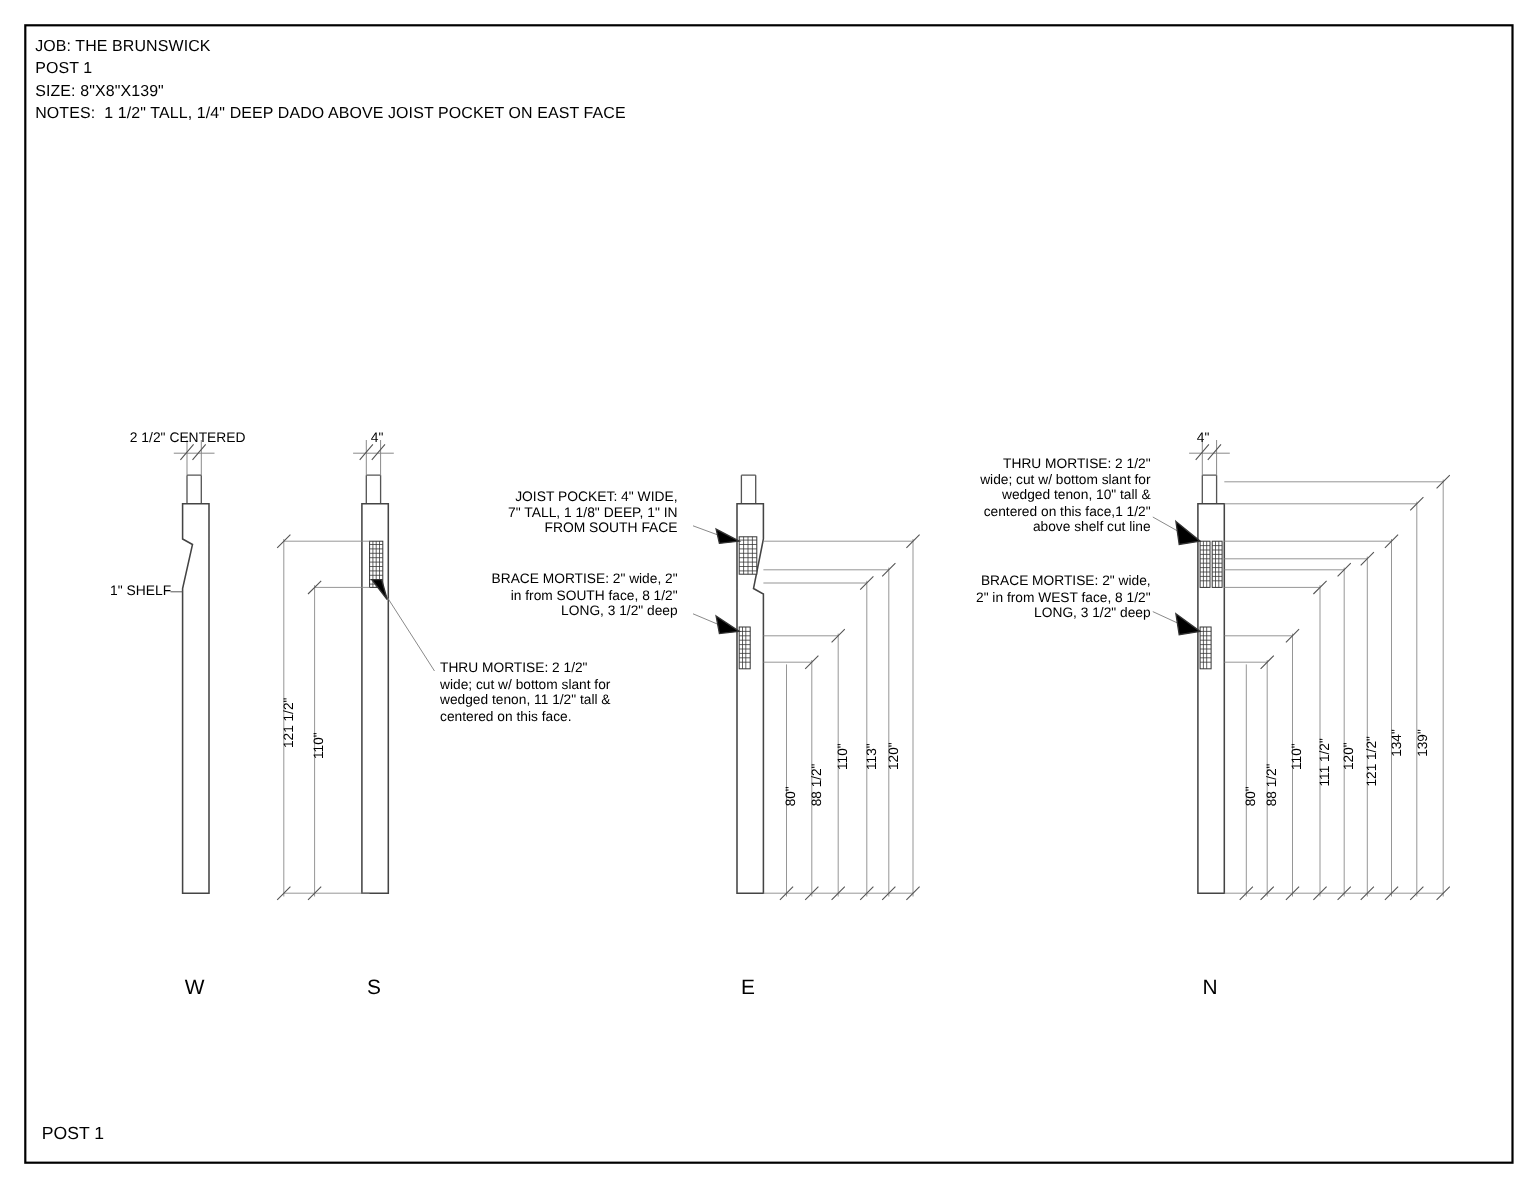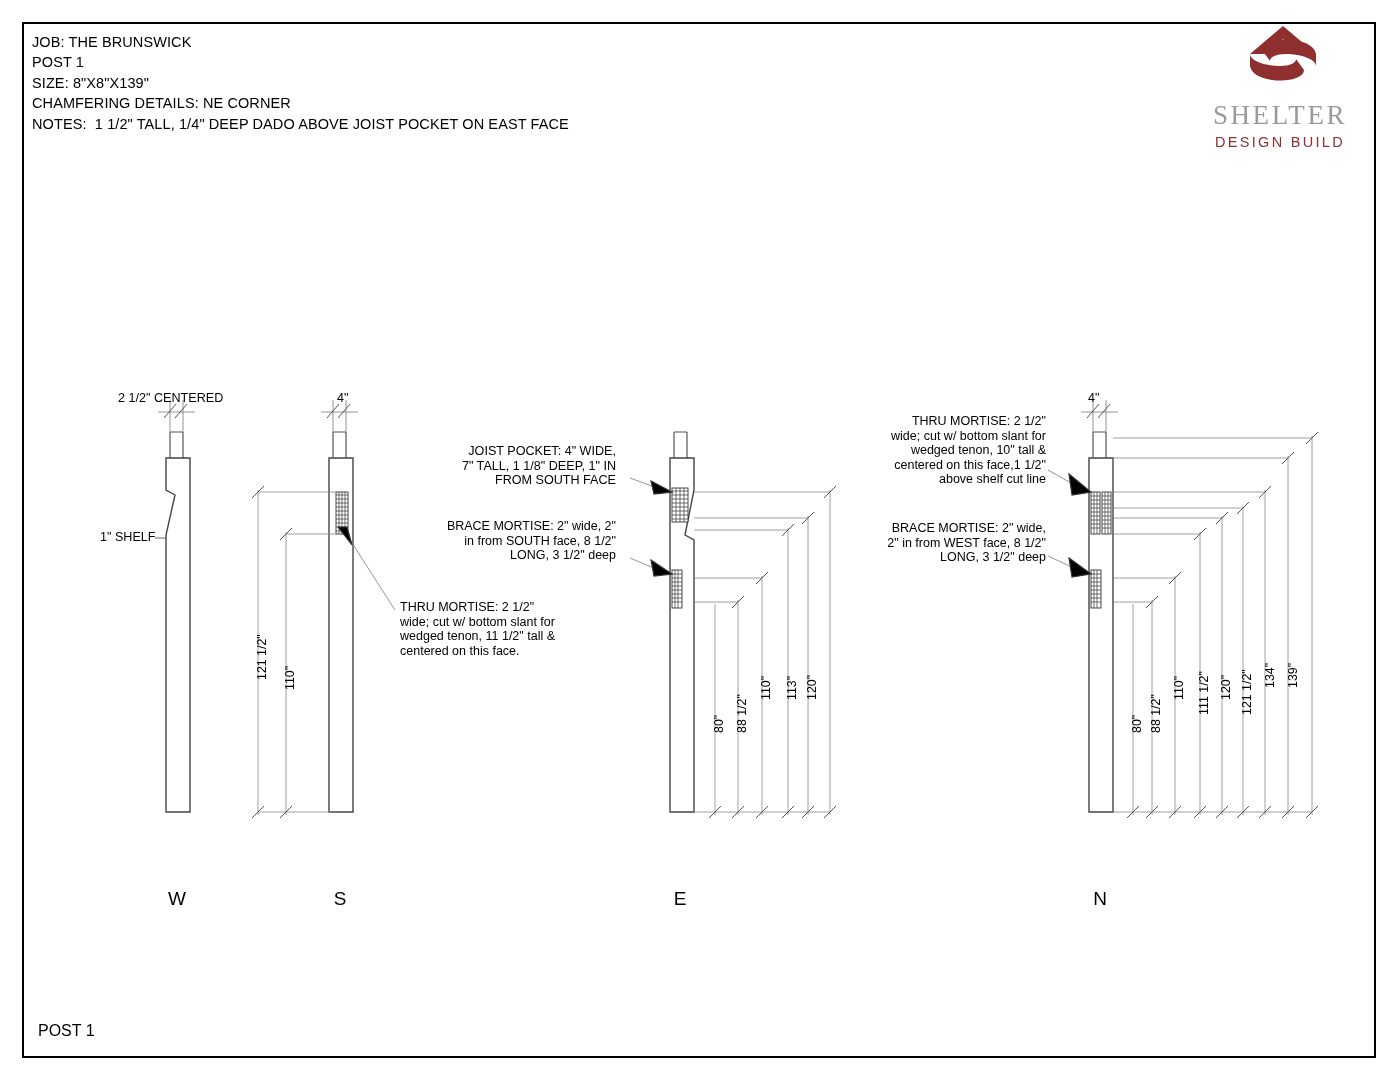--- a/index.html
+++ b/index.html
@@ -49,35 +49,23 @@
 <body>
 
 <div id="sheet">
 
   <div id="border"></div>
 
   <div id="titleblock">
     <div>JOB: THE BRUNSWICK</div>
     <div>POST 1</div>
     <div>SIZE: 8"X8"X139"</div>
-    <div>CHAMFERING DETAILS: NE CORNER</div>
     <div>NOTES:  1 1/2" TALL, 1/4" DEEP DADO ABOVE JOIST POCKET ON EAST FACE</div>
   </div>
 
-  <div id="logo">
-    <svg class="mark" viewBox="0 0 90 68">
-      <path d="M45 2 L78 30 L62 30 L45 15 L28 30 L12 30 Z" fill="#8f2f2f"></path>
-      <path d="M24 26 C24 18, 40 14, 56 16 C70 18, 78 24, 78 31 L78 42
-               C78 35, 62 30, 48 30 C38 30, 32 33, 32 37 Z" fill="#8f2f2f"></path>
-      <path d="M66 46 C66 54, 50 58, 34 56 C20 54, 12 48, 12 41 L12 30
-               C12 37, 28 42, 42 42 C52 42, 58 39, 58 35 Z" fill="#8f2f2f"></path>
-    </svg>
-    <div class="word">SHELTER</div>
-    <div class="sub">DESIGN BUILD</div>
-  </div>
 
   <svg id="draw" viewBox="0 0 1400 1082">
     <g fill="none" stroke="#333" stroke-width="1.2">
 
       <g>
 
         <path d="M170 432 L170 458 M183 432 L183 458 M170 432 L183 432" stroke="#555"></path>
 
         <path d="M166 458 L190 458 L190 812 L166 812 L166 535 L175 495 L166 490 Z" stroke="#444" stroke-width="1.4"></path>
 

